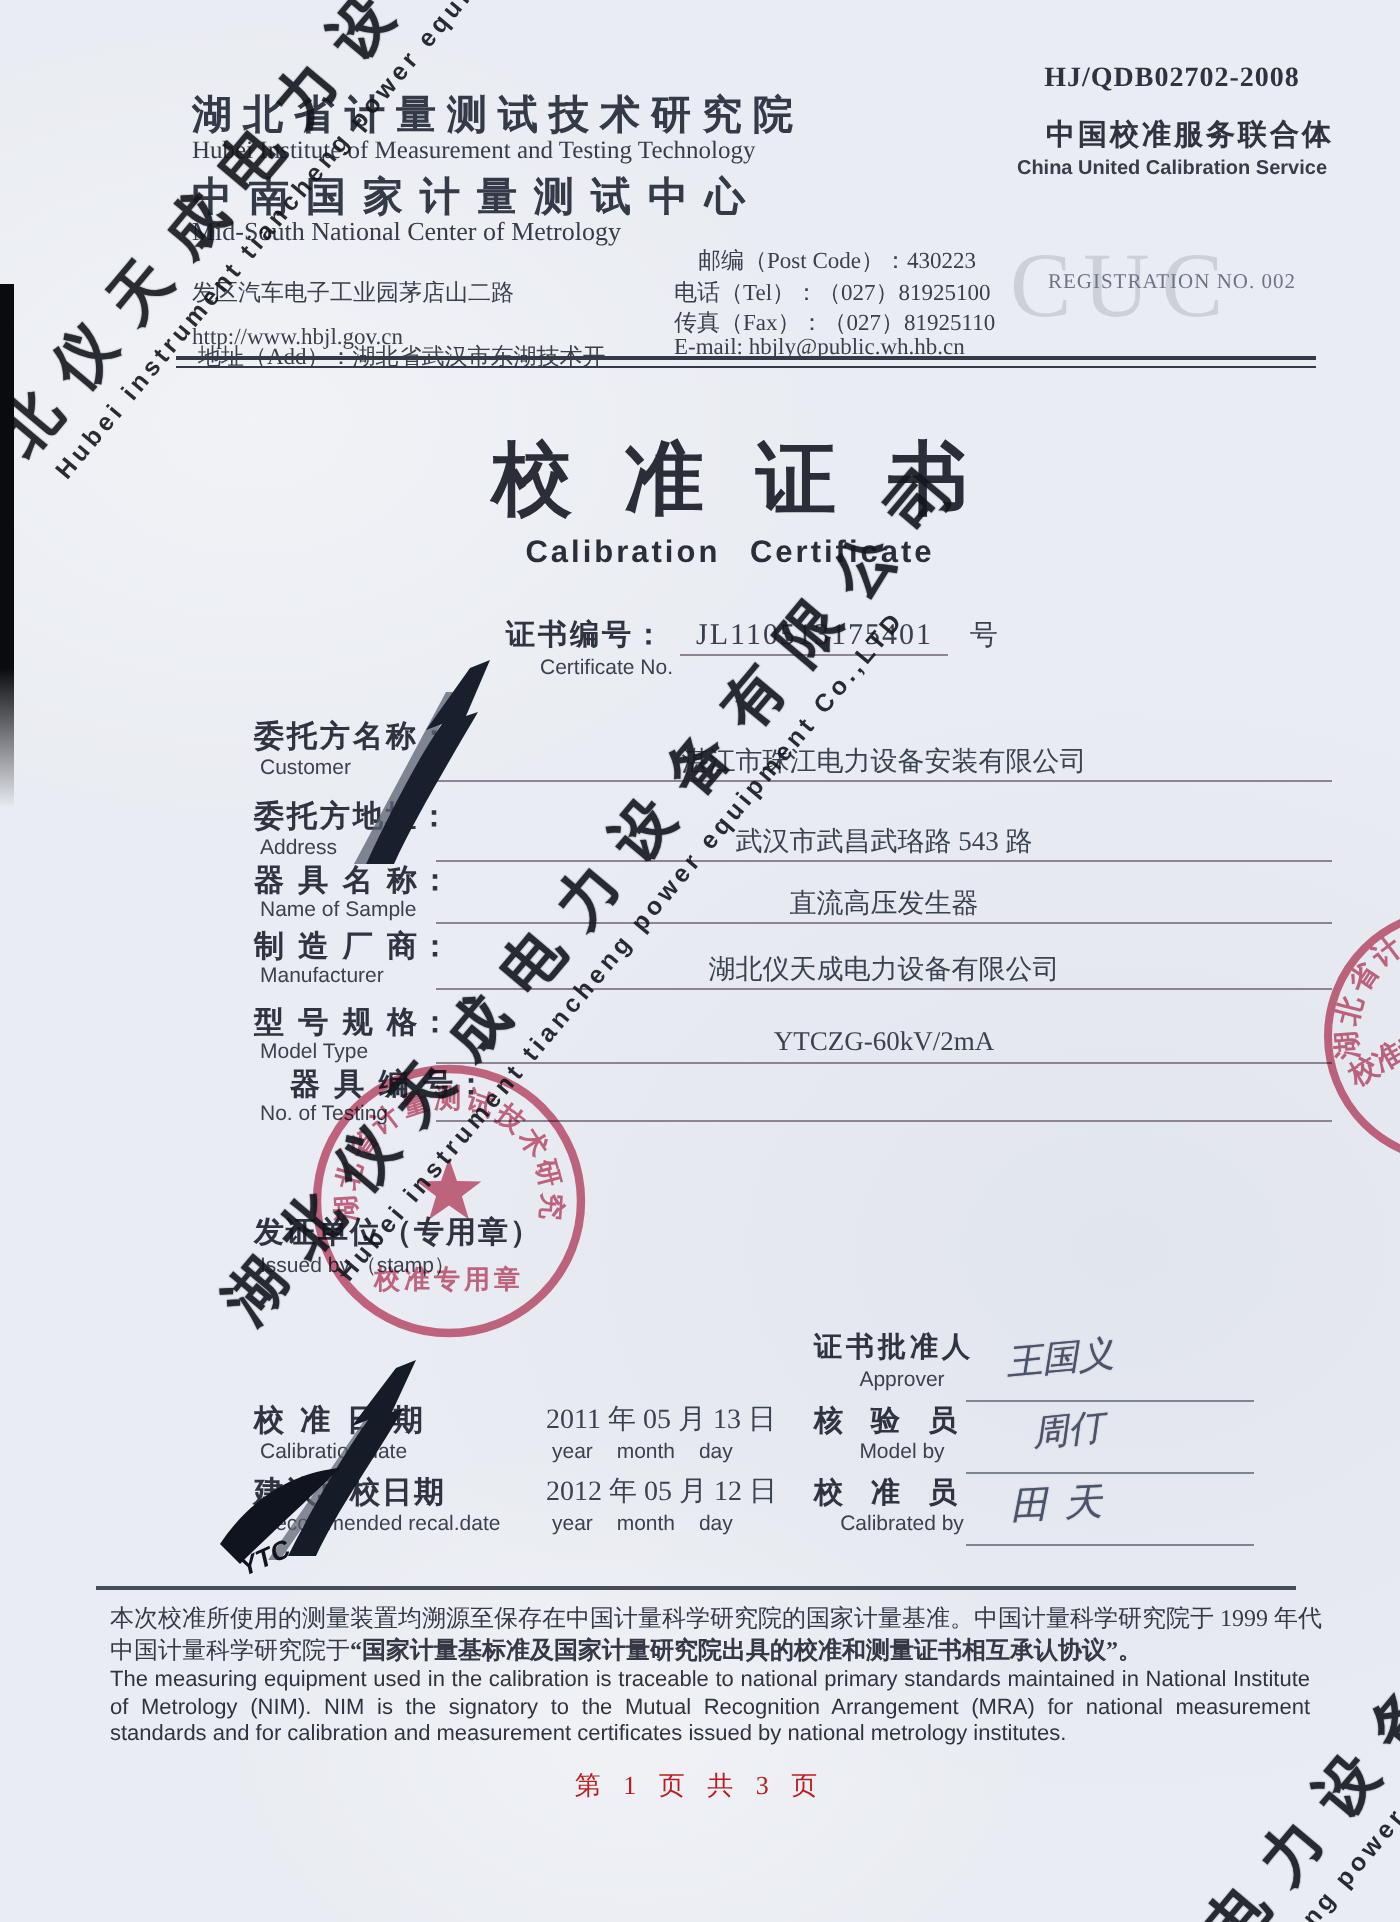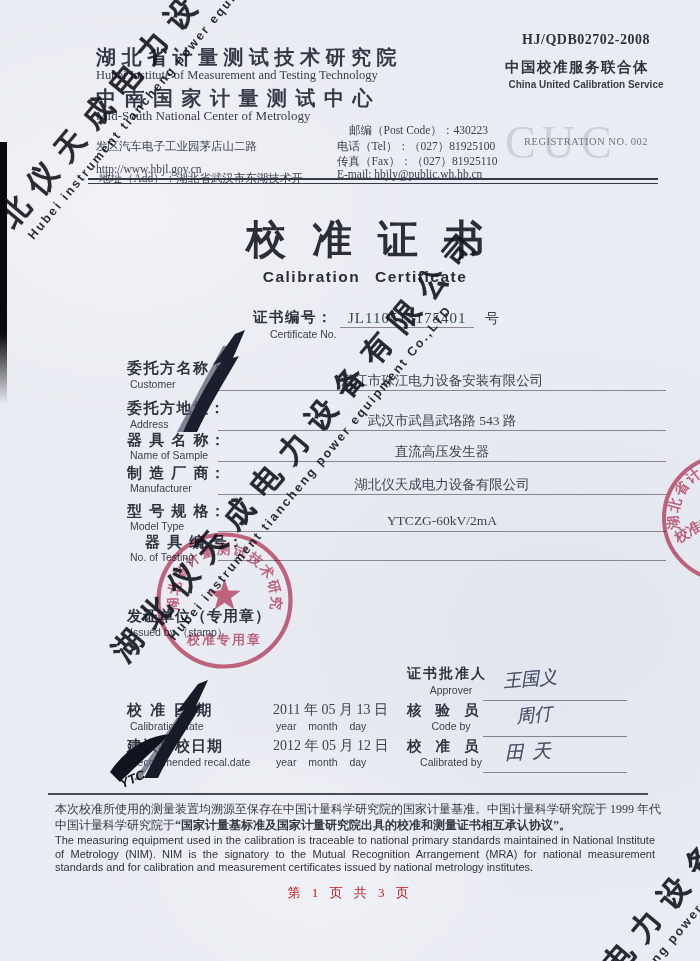--- a/index.html
+++ b/index.html
@@ -65,21 +65,21 @@
 
 <div class="abs z2 contact serif" style="left:99px;top:123px;margin-top:48px;">地址（Add）：湖北省武汉市东湖技术开</div>
 <div class="abs z2 contact serif" style="left:96px;top:139px;">发区汽车电子工业园茅店山二路</div>
 <div class="abs z2 contact serif" style="left:96px;top:163px;">http://www.hbjl.gov.cn</div>
 <div class="abs z2 contact serif" style="left:337px;top:123px;padding-left:12px;">邮编（Post Code）：430223</div>
 <div class="abs z2 contact serif" style="left:337px;top:139px;">电话（Tel）：（027）81925100</div>
 <div class="abs z2 contact serif" style="left:337px;top:154px;">传真（Fax）：（027）81925110</div>
 <div class="abs z2 contact serif" style="left:337px;top:168px;">E-mail: hbjly@public.wh.hb.cn</div>
 
 <div class="abs z2 doc-code serif" style="left:505px;top:32px;width:162px;text-align:center;">HJ/QDB02702-2008</div>
-<div class="abs z2 cucs-cn" style="left:505px;top:58px;width:162px;text-align:left;">中国校准服务联合体</div>
+<div class="abs z2 cucs-cn" style="left:505px;top:58px;width:162px;text-align:right;">中国校准服务联合体</div>
 <div class="abs z2 cucs-en" style="left:505px;top:79px;width:162px;text-align:center;">China United Calibration Service</div>
 <div class="abs z2 cuc-big serif" style="left:505px;top:72px;width:162px;text-align:left;margin-top:44px;">CUC</div>
 <div class="abs z2 reg-no serif" style="left:505px;top:136px;width:162px;text-align:center;">REGISTRATION NO. 002</div>
 
 <div class="abs z2 dbl-rule" style="left:88px;top:178px;width:570px;"></div>
 
 <div class="abs z2 title-cn serif" style="left:170px;top:212px;width:390px;text-align:center;text-indent:26px;">校准证书</div>
 <div class="abs z2 title-en" style="left:170px;top:268px;width:390px;text-align:center;">Calibration Certificate</div>
 
 <div class="abs z2 lbl" style="left:253px;top:308px;font-size:14.5px;">证书编号：</div>
@@ -121,21 +121,21 @@
 
 <div class="abs z2 lbl" style="left:127px;top:607px;letter-spacing:1px;">发证单位（专用章）</div>
 <div class="abs z2 lbl-en" style="left:130px;top:626px;">Issued by （stamp）</div>
 
 <div class="abs z2 lbl" style="left:407px;top:665px;font-size:14px;letter-spacing:2px;">证书批准人</div>
 <div class="abs z2 lbl-en" style="left:407px;top:684px;width:88px;text-align:center;">Approver</div>
 <div class="abs z2 sig" style="left:503px;top:667px;font-size:18px;transform:rotate(-5deg);">王国义</div>
 <div class="abs z2 sigline" style="left:483px;top:699px;width:144px;"></div>
 
 <div class="abs z2 lbl" style="left:407px;top:701px;font-size:14.5px;letter-spacing:5px;">核 验 员</div>
-<div class="abs z2 lbl-en" style="left:407px;top:720px;width:88px;text-align:center;">Code by</div>
+<div class="abs z2 lbl-en" style="left:407px;top:720px;width:88px;text-align:center;">Model by</div>
 <div class="abs z2 sig" style="left:516px;top:703px;font-size:18px;transform:rotate(-6deg);">周仃</div>
 <div class="abs z2 sigline" style="left:483px;top:735px;width:144px;"></div>
 
 <div class="abs z2 lbl" style="left:407px;top:737px;font-size:14.5px;letter-spacing:5px;">校 准 员</div>
 <div class="abs z2 lbl-en" style="left:407px;top:756px;width:88px;text-align:center;">Calibrated by</div>
 <div class="abs z2 sig" style="left:505px;top:739px;font-size:19px;transform:rotate(-3deg);letter-spacing:8px;">田天</div>
 <div class="abs z2 sigline" style="left:483px;top:771px;width:144px;"></div>
 
 <div class="abs z2 lbl" style="left:127px;top:701px;letter-spacing:2px;">校 准 日 期</div>
 <div class="abs z2 lbl-en" style="left:130px;top:720px;">Calibration date</div>

